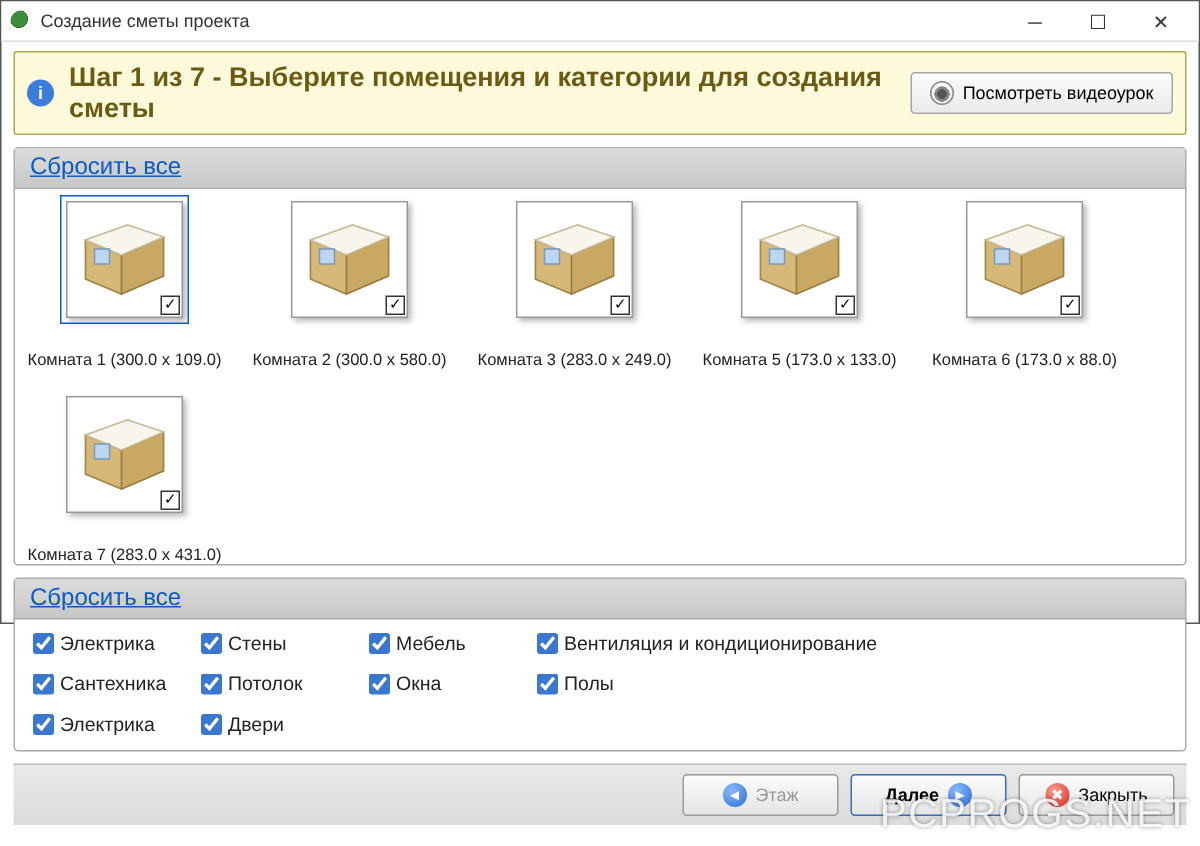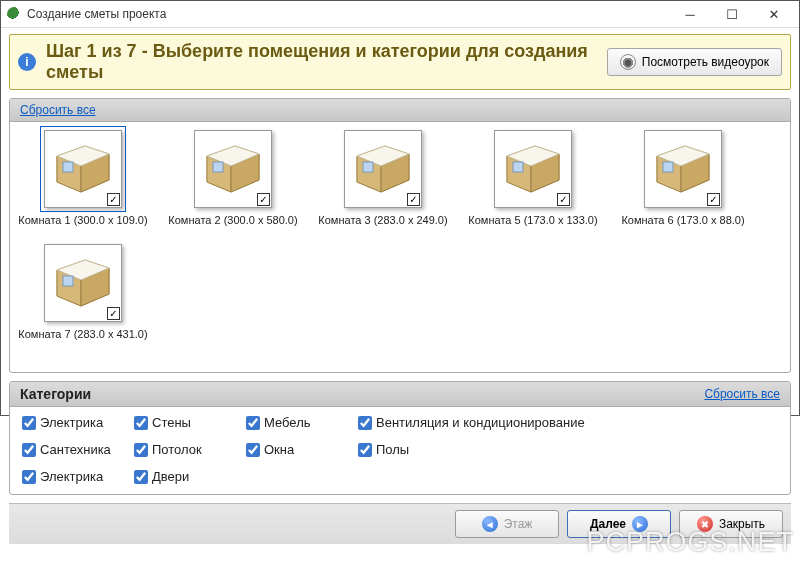--- a/index.html
+++ b/index.html
@@ -72,21 +72,21 @@
   margin-bottom: 8px;
   display: flex; flex-direction: column;
 }
 .panel-header {
   background: linear-gradient(#dcdcdc,#c7c7c7);
   padding: 4px 10px;
   display: flex; align-items: center;
   border-bottom: 1px solid #aaa;
 }
 .panel-title { font-size: 14px; font-weight: bold; flex: 1; color: #222; }
-.reset-link { color: #0a5bc4; text-decoration: underline; font-size: 12px; cursor: pointer; }
+.reset-link { color: #0a5bc4; text-decoration: underline; font-size: 16px; cursor: pointer; }
 
 .rooms-panel .panel-body { padding: 8px 8px 12px 8px; height: 250px; }
 .rooms-grid { display: flex; flex-wrap: wrap; gap: 18px 20px; }
 .room {
   display: flex; flex-direction: column; align-items: center;
   width: 130px;
 }
 .thumb-wrap {
   position: relative;
   width: 78px; height: 78px;
@@ -97,21 +97,21 @@
 }
 .room.selected .thumb-wrap { outline: 1px solid #0a5bc4; outline-offset: 3px; }
 .thumb-svg { width: 64px; height: 54px; }
 .chk-corner {
   position: absolute; right: 1px; bottom: 1px;
   width: 13px; height: 13px;
   background:#fff; border:1px solid #333;
   display:flex; align-items:center; justify-content:center;
   font-size: 10px; line-height: 1;
 }
-.room-label { margin-top: 6px; font-size: 11px; color: #222; text-align: right; }
+.room-label { margin-top: 22px; font-size: 11px; color: #222; text-align: right; }
 
 .cat-panel .panel-body { padding: 8px 12px 10px 12px; }
 .cat-grid { display: grid; grid-template-columns: 100px 100px 100px 1fr; row-gap: 6px; column-gap: 20px; gap: 12px; }
 .cat-item { display: flex; align-items: center; gap: 4px; font-size: 13px; color:#222; white-space: nowrap; }
 .cat-item input { width: 14px; height: 14px; accent-color: #3a78d0; }
 
 .footer {
   margin-top: auto;
   background: linear-gradient(#e8e8e8,#dcdcdc);
   border-top: 1px solid #bbb;
@@ -249,21 +249,20 @@
                 <div class="chk-corner">✓</div>
               </div>
               <div class="room-label">Комната 7 (283.0 x 431.0)</div>
             </div>
           </div>
       </div>
     </div>
 
     <div class="panel cat-panel">
       <div class="panel-header">
-        <span class="panel-title">Категории</span>
         <span class="reset-link">Сбросить все</span>
       </div>
       <div class="panel-body">
         <div class="cat-grid" id="cat-grid">
             <label class="cat-item">
               <input type="checkbox" checked="" style="">
               <span>Электрика</span>
             </label>
             <label class="cat-item">
               <input type="checkbox" checked="" style="">

